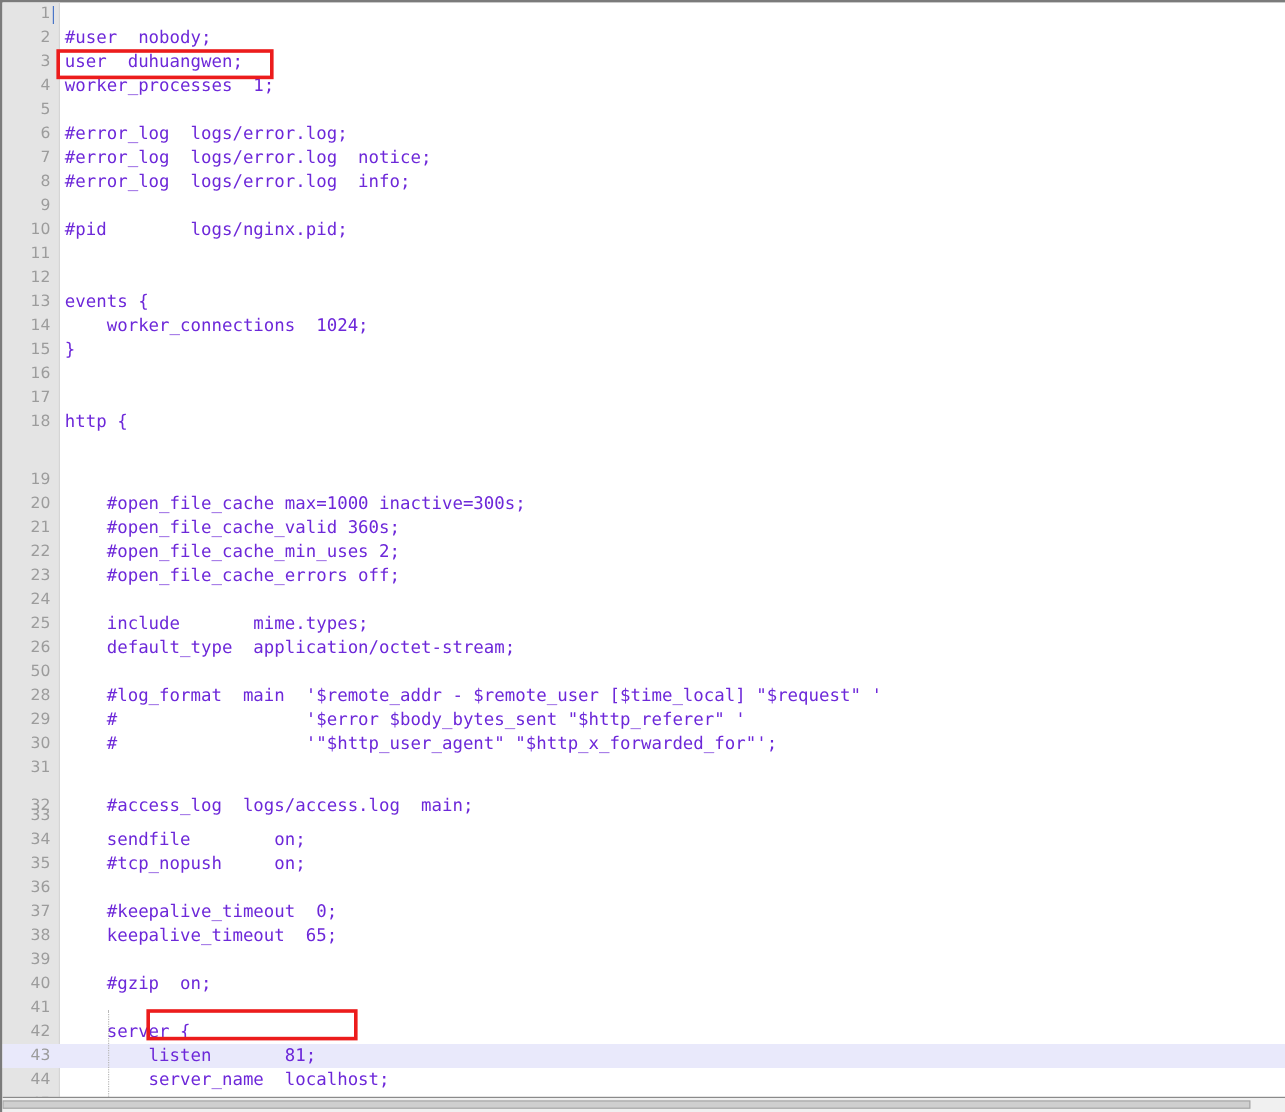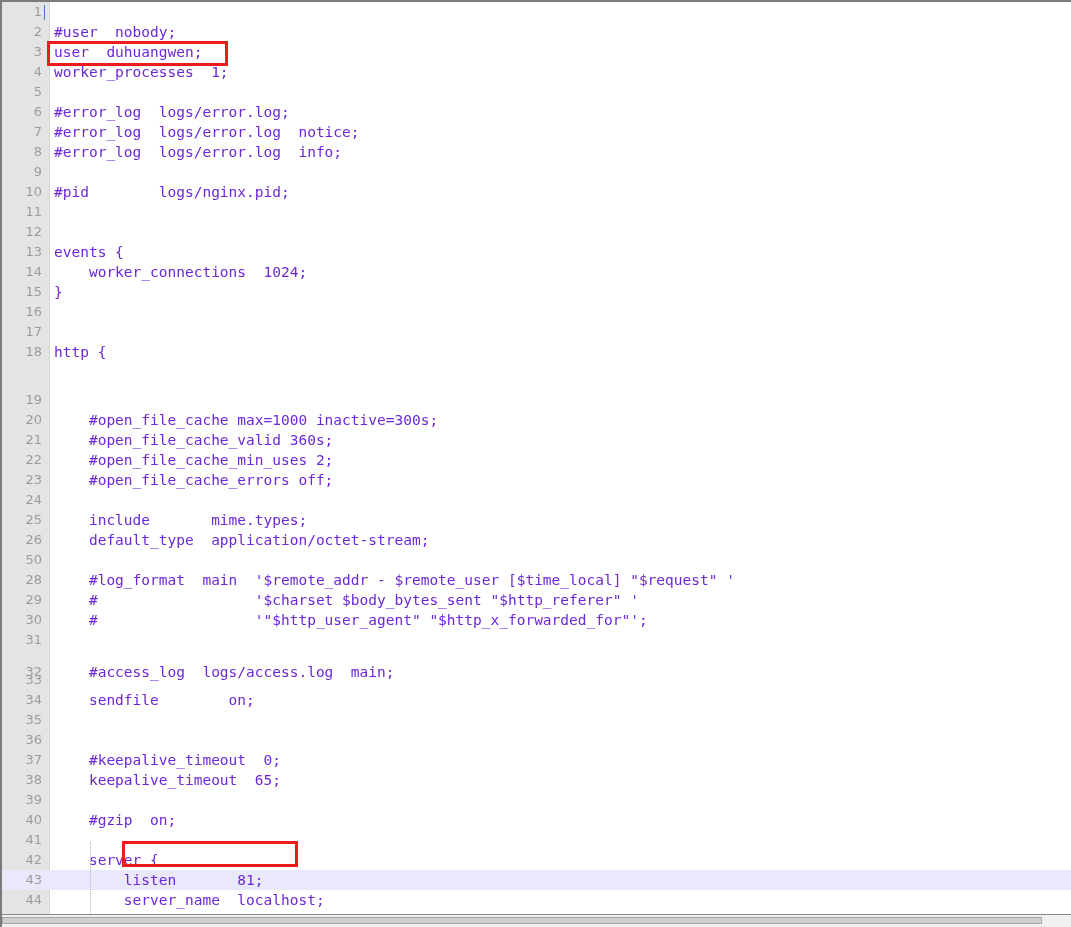--- a/index.html
+++ b/index.html
@@ -173,27 +173,27 @@
       <div class="row" style="top: 0px; margin-top: 28px;"><span class="ln">19</span><span class="code"></span></div>
       <div class="row" style="top: 0px;"><span class="ln">20</span><span class="code">    #open_file_cache max=1000 inactive=300s;</span></div>
       <div class="row" style="top: 0px;"><span class="ln">21</span><span class="code">    #open_file_cache_valid 360s;</span></div>
       <div class="row" style="top: 0px;"><span class="ln">22</span><span class="code">    #open_file_cache_min_uses 2;</span></div>
       <div class="row" style="top: 0px;"><span class="ln">23</span><span class="code">    #open_file_cache_errors off;</span></div>
       <div class="row" style="top: 0px; padding-left: 32px;"><span class="ln">24</span><span class="code"></span></div>
       <div class="row" style="top: 0px;"><span class="ln">25</span><span class="code">    include       mime.types;</span></div>
       <div class="row" style="top: 0px;"><span class="ln">26</span><span class="code">    default_type  application/octet-stream;</span></div>
       <div class="row" style="top: 0px;"><span class="ln">50</span><span class="code"></span></div>
       <div class="row" style="top: 0px;"><span class="ln">28</span><span class="code">    #log_format  main  '$remote_addr - $remote_user [$time_local] "$request" '</span></div>
-      <div class="row" style="top: 0px;"><span class="ln">29</span><span class="code">    #                  '$charset $body_bytes_sent "$http_referer" '</span></div>
+      <div class="row" style="top: 0px;"><span class="ln">29</span><span class="code">    #                  '$error $body_bytes_sent "$http_referer" '</span></div>
       <div class="row" style="top: 0px;"><span class="ln">30</span><span class="code">    #                  '"$http_user_agent" "$http_x_forwarded_for"';</span></div>
       <div class="row" style="top: 0px;"><span class="ln">31</span><span class="code"></span></div>
       <div class="row" style="top: 12px;"><span class="ln">32</span><span class="code">    #access_log  logs/access.log  main;</span></div>
       <div class="row" style="top: 0px;"><span class="ln">33</span><span class="code"></span></div>
       <div class="row" style="top: 0px;"><span class="ln">34</span><span class="code">    sendfile        on;</span></div>
-      <div class="row" style="top: 0px;"><span class="ln">35</span></div>
+      <div class="row" style="top: 0px;"><span class="ln">35</span><span class="code">    #tcp_nopush     on;</span></div>
       <div class="row" style="top: 0px;"><span class="ln">36</span><span class="code"></span></div>
       <div class="row" style="top: 0px;"><span class="ln">37</span><span class="code">    #keepalive_timeout  0;</span></div>
       <div class="row" style="top: 0px;"><span class="ln">38</span><span class="code">    keepalive_timeout  65;</span></div>
       <div class="row" style="top: 0px;"><span class="ln">39</span><span class="code"></span></div>
       <div class="row" style="top: 0px;"><span class="ln">40</span><span class="code">    #gzip  on;</span></div>
       <div class="row" style="top: 0px;"><span class="ln">41</span><span class="code"></span></div>
       <div class="row" style="top: 0px;"><span class="ln">42</span><span class="code">    server {</span></div>
       <div class="row current" style="top: 0px;"><span class="ln">43</span><span class="code">        listen       81;</span></div>
       <div class="row" style="top: 0px;"><span class="ln">44</span><span class="code">        server_name  localhost;</span></div>
       <div class="row" style="top: 0px;"><span class="ln">45</span><span class="code"></span></div>

